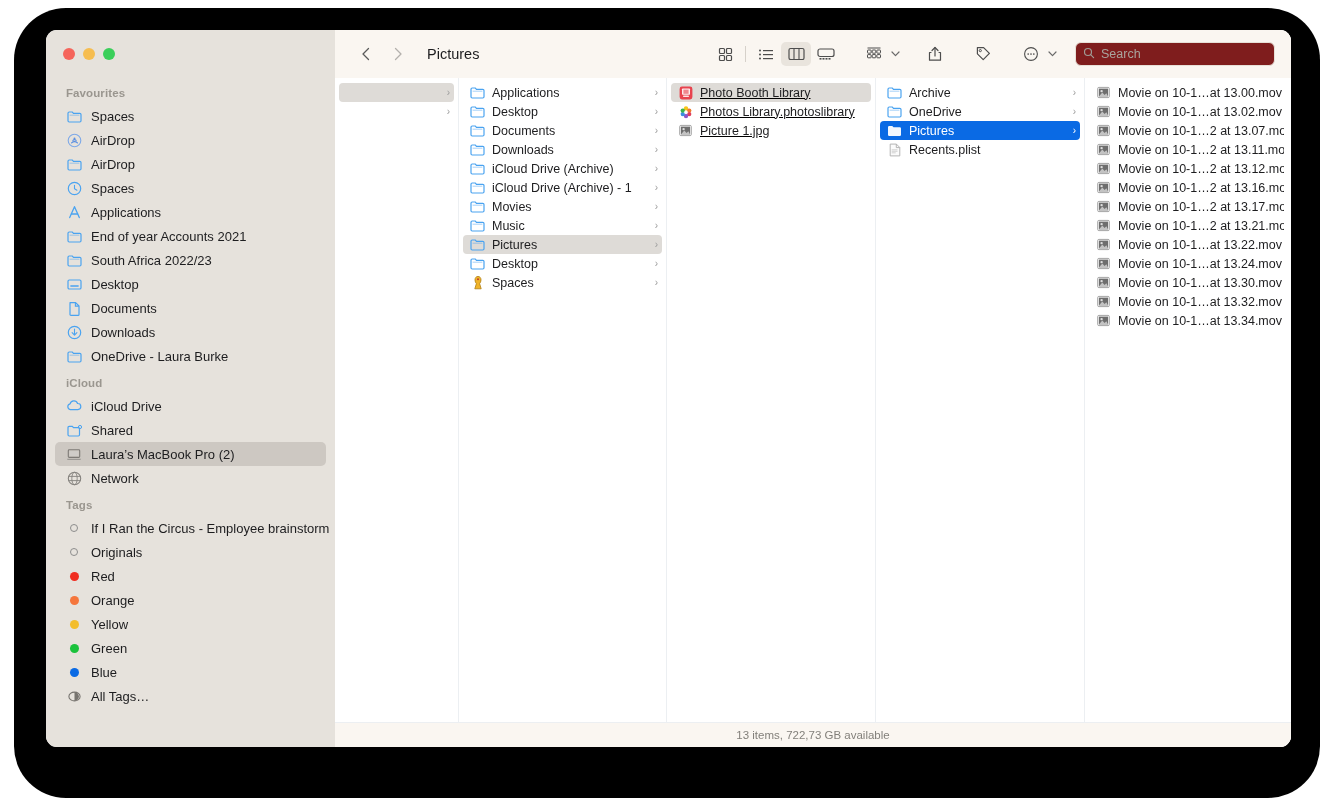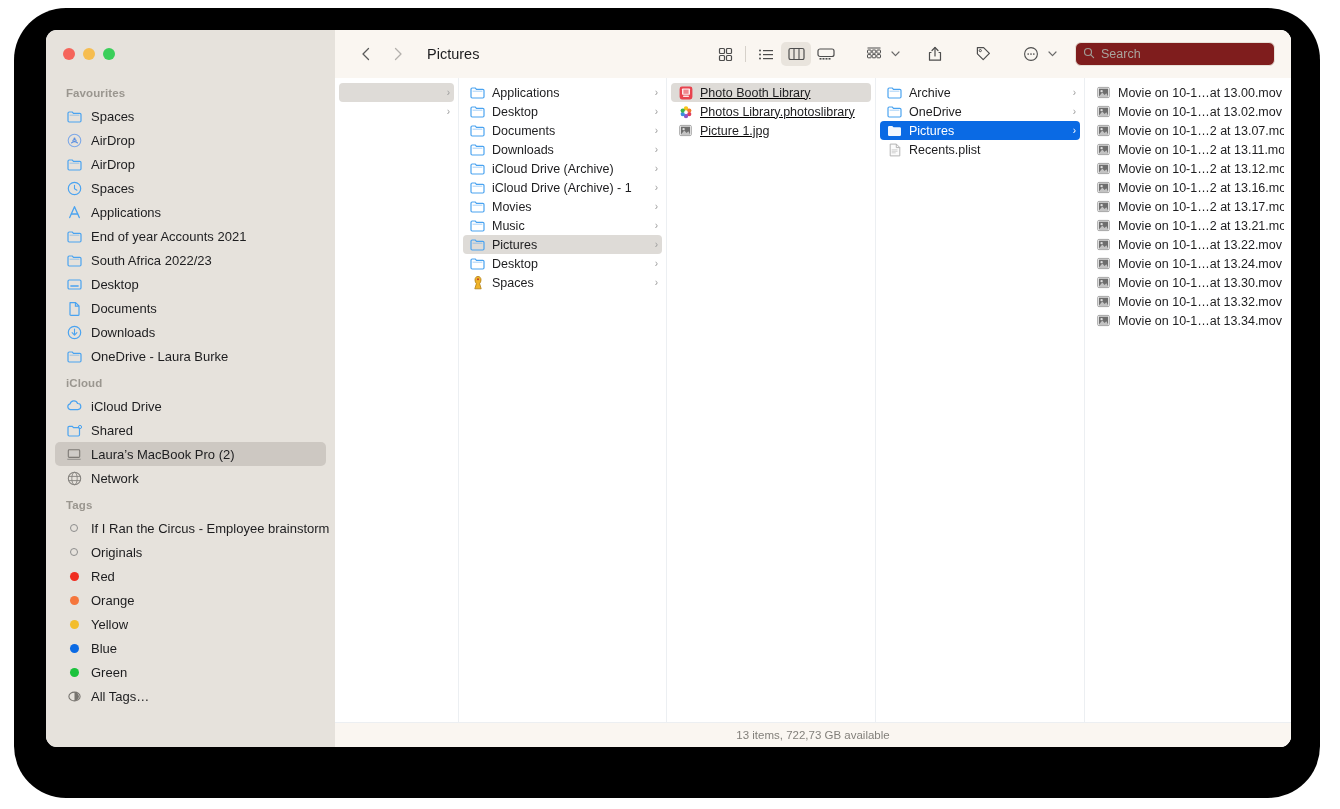--- a/index.html
+++ b/index.html
@@ -367,29 +367,29 @@
           <span>Orange</span>
         </div>
         <div class="sb-item">
           <span class="sb-ico">
             <span class="tag-dot" style="background:#f3bd2c"></span>
           </span>
           <span>Yellow</span>
         </div>
         <div class="sb-item">
           <span class="sb-ico">
+            <span class="tag-dot" style="background:#1bc23c"></span>
+          </span>
+          <span>Green</span>
+        </div>
+        <div class="sb-item">
+          <span class="sb-ico">
             <span class="tag-dot" style="background:#0a6ae4"></span>
           </span>
           <span>Blue</span>
-        </div>
-        <div class="sb-item">
-          <span class="sb-ico">
-            <span class="tag-dot" style="background:#1bc23c"></span>
-          </span>
-          <span>Green</span>
         </div>
         <div class="sb-item">
           <span class="sb-ico">
             <svg width="15" height="13" viewBox="0 0 15 13">
               <ellipse cx="7.5" cy="6.5" rx="5.6" ry="4.4" fill="none" stroke="#77746f" stroke-width="1.1"></ellipse>
               <path d="M7.5 2.1a4.4 4.4 0 0 1 0 8.8Z" fill="#77746f"></path>
             </svg>
           </span>
           <span>All Tags…</span>
         </div>

